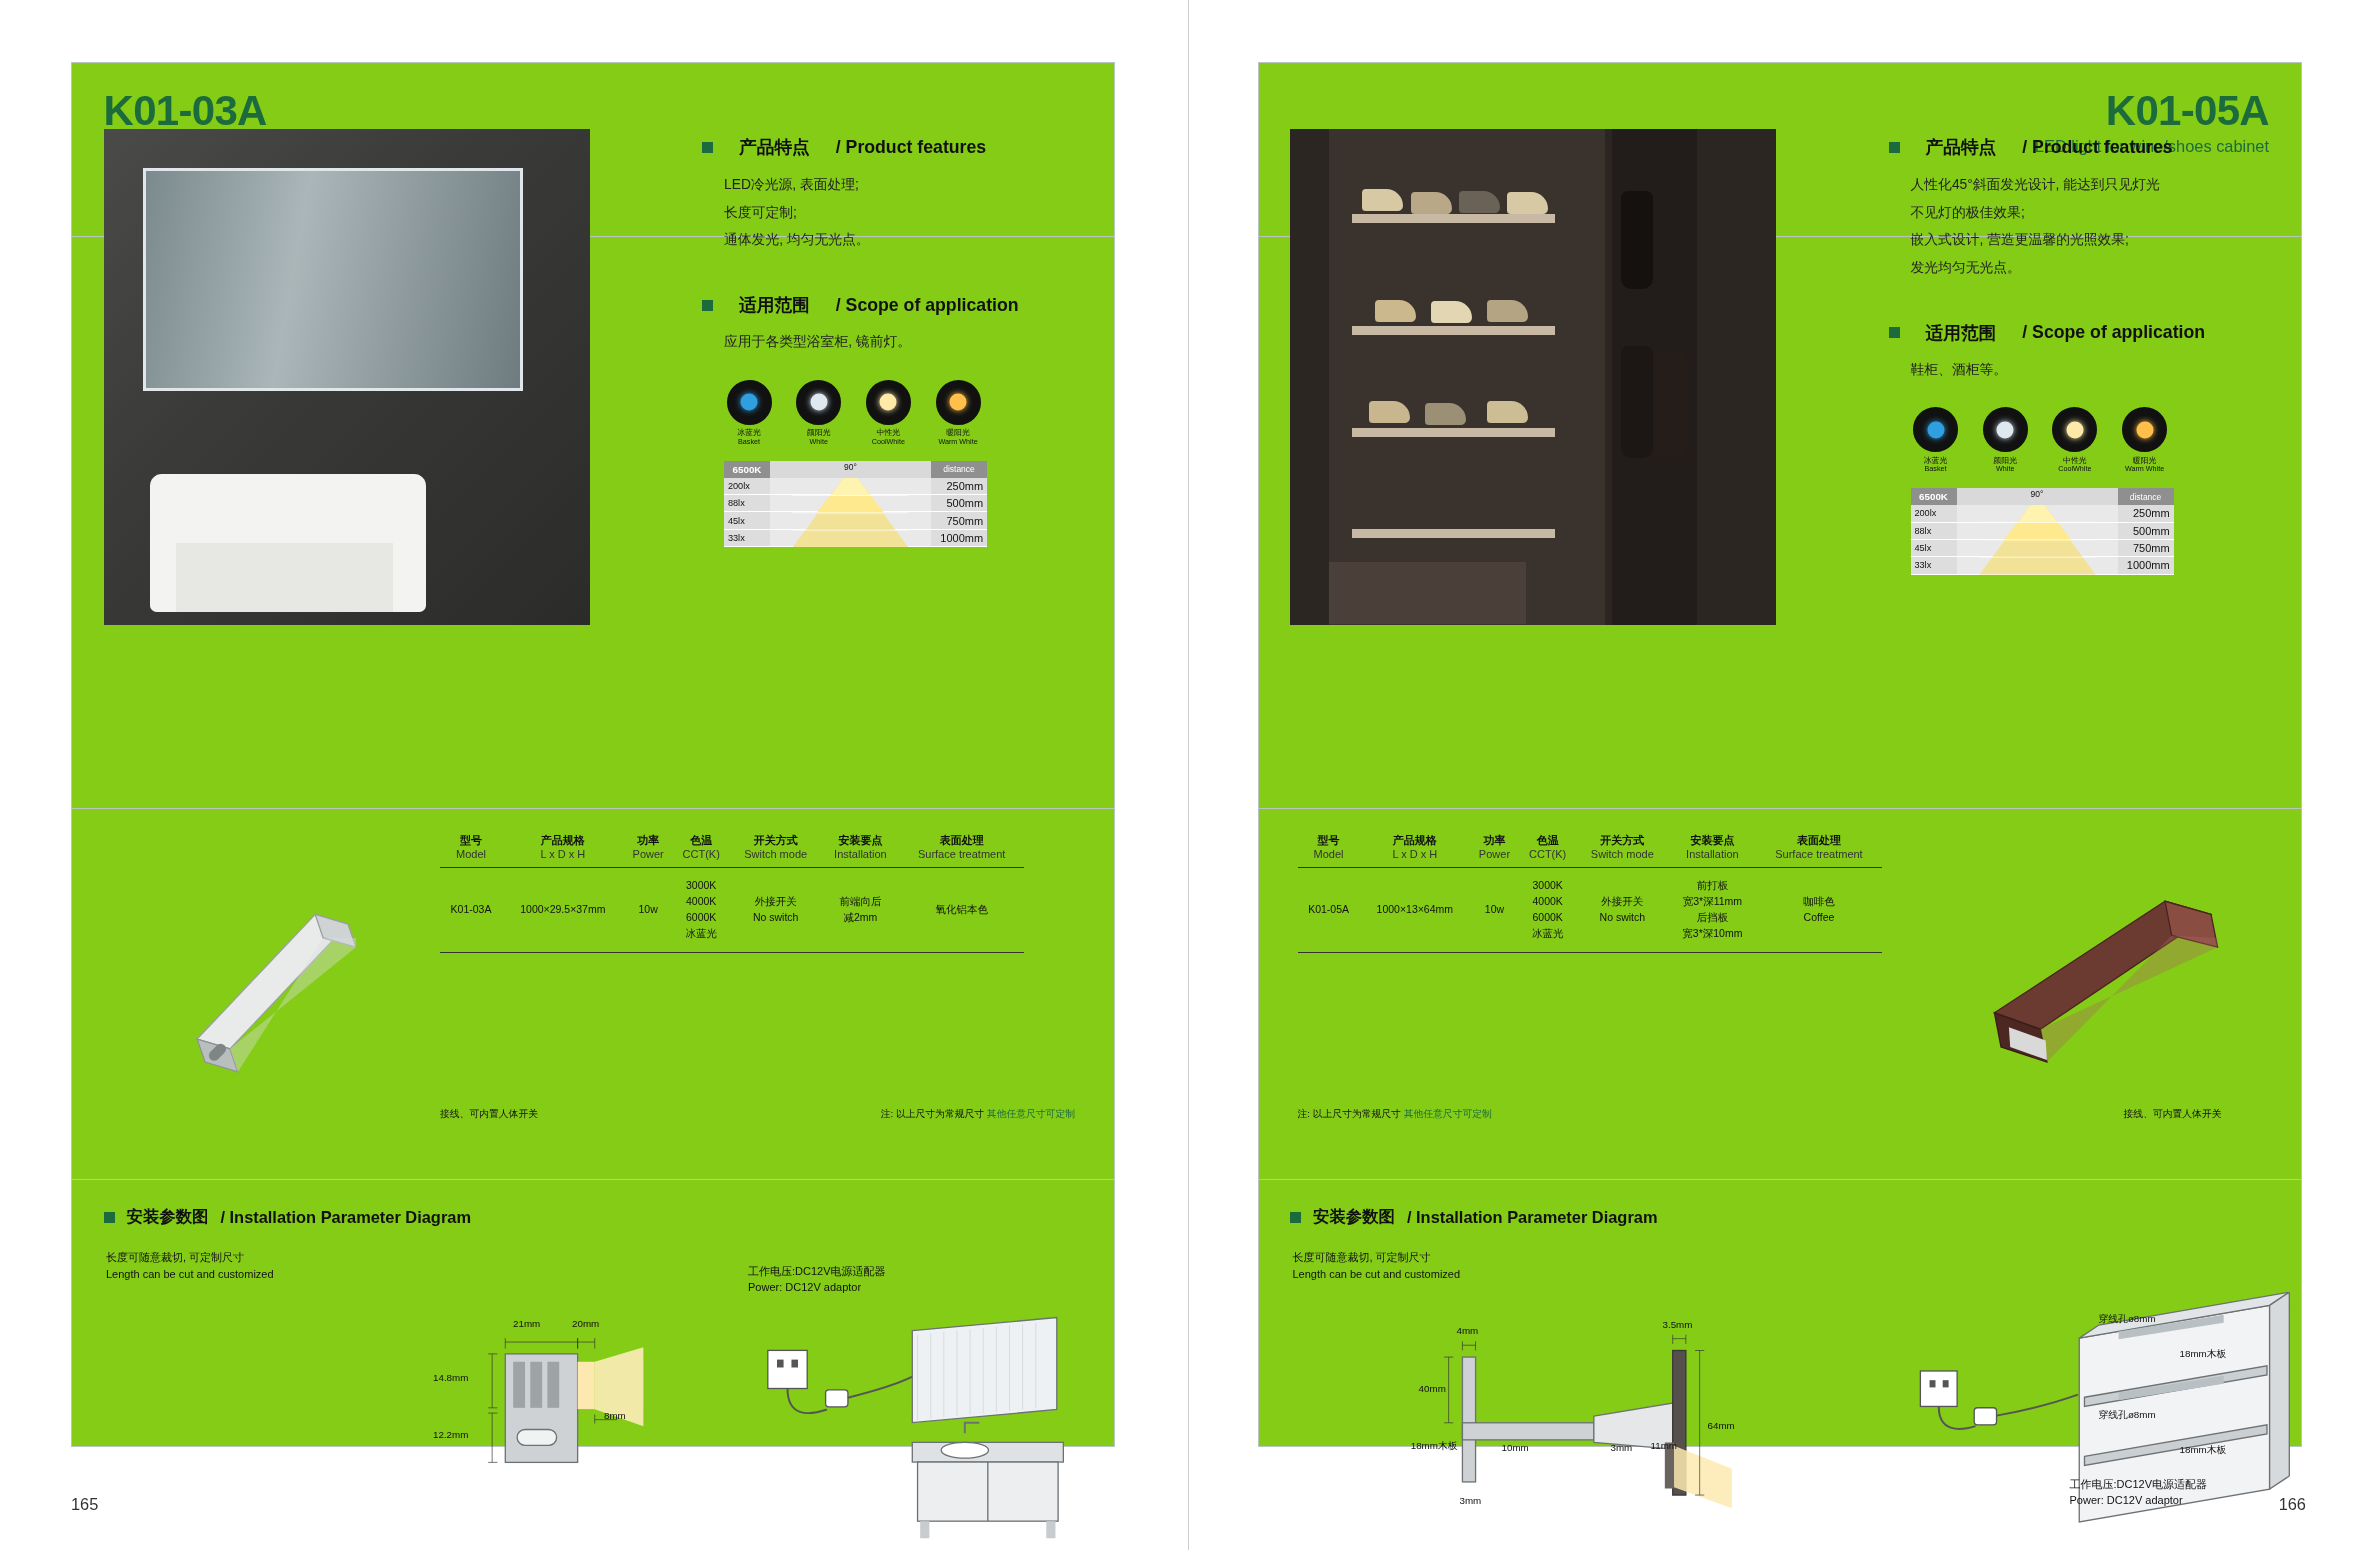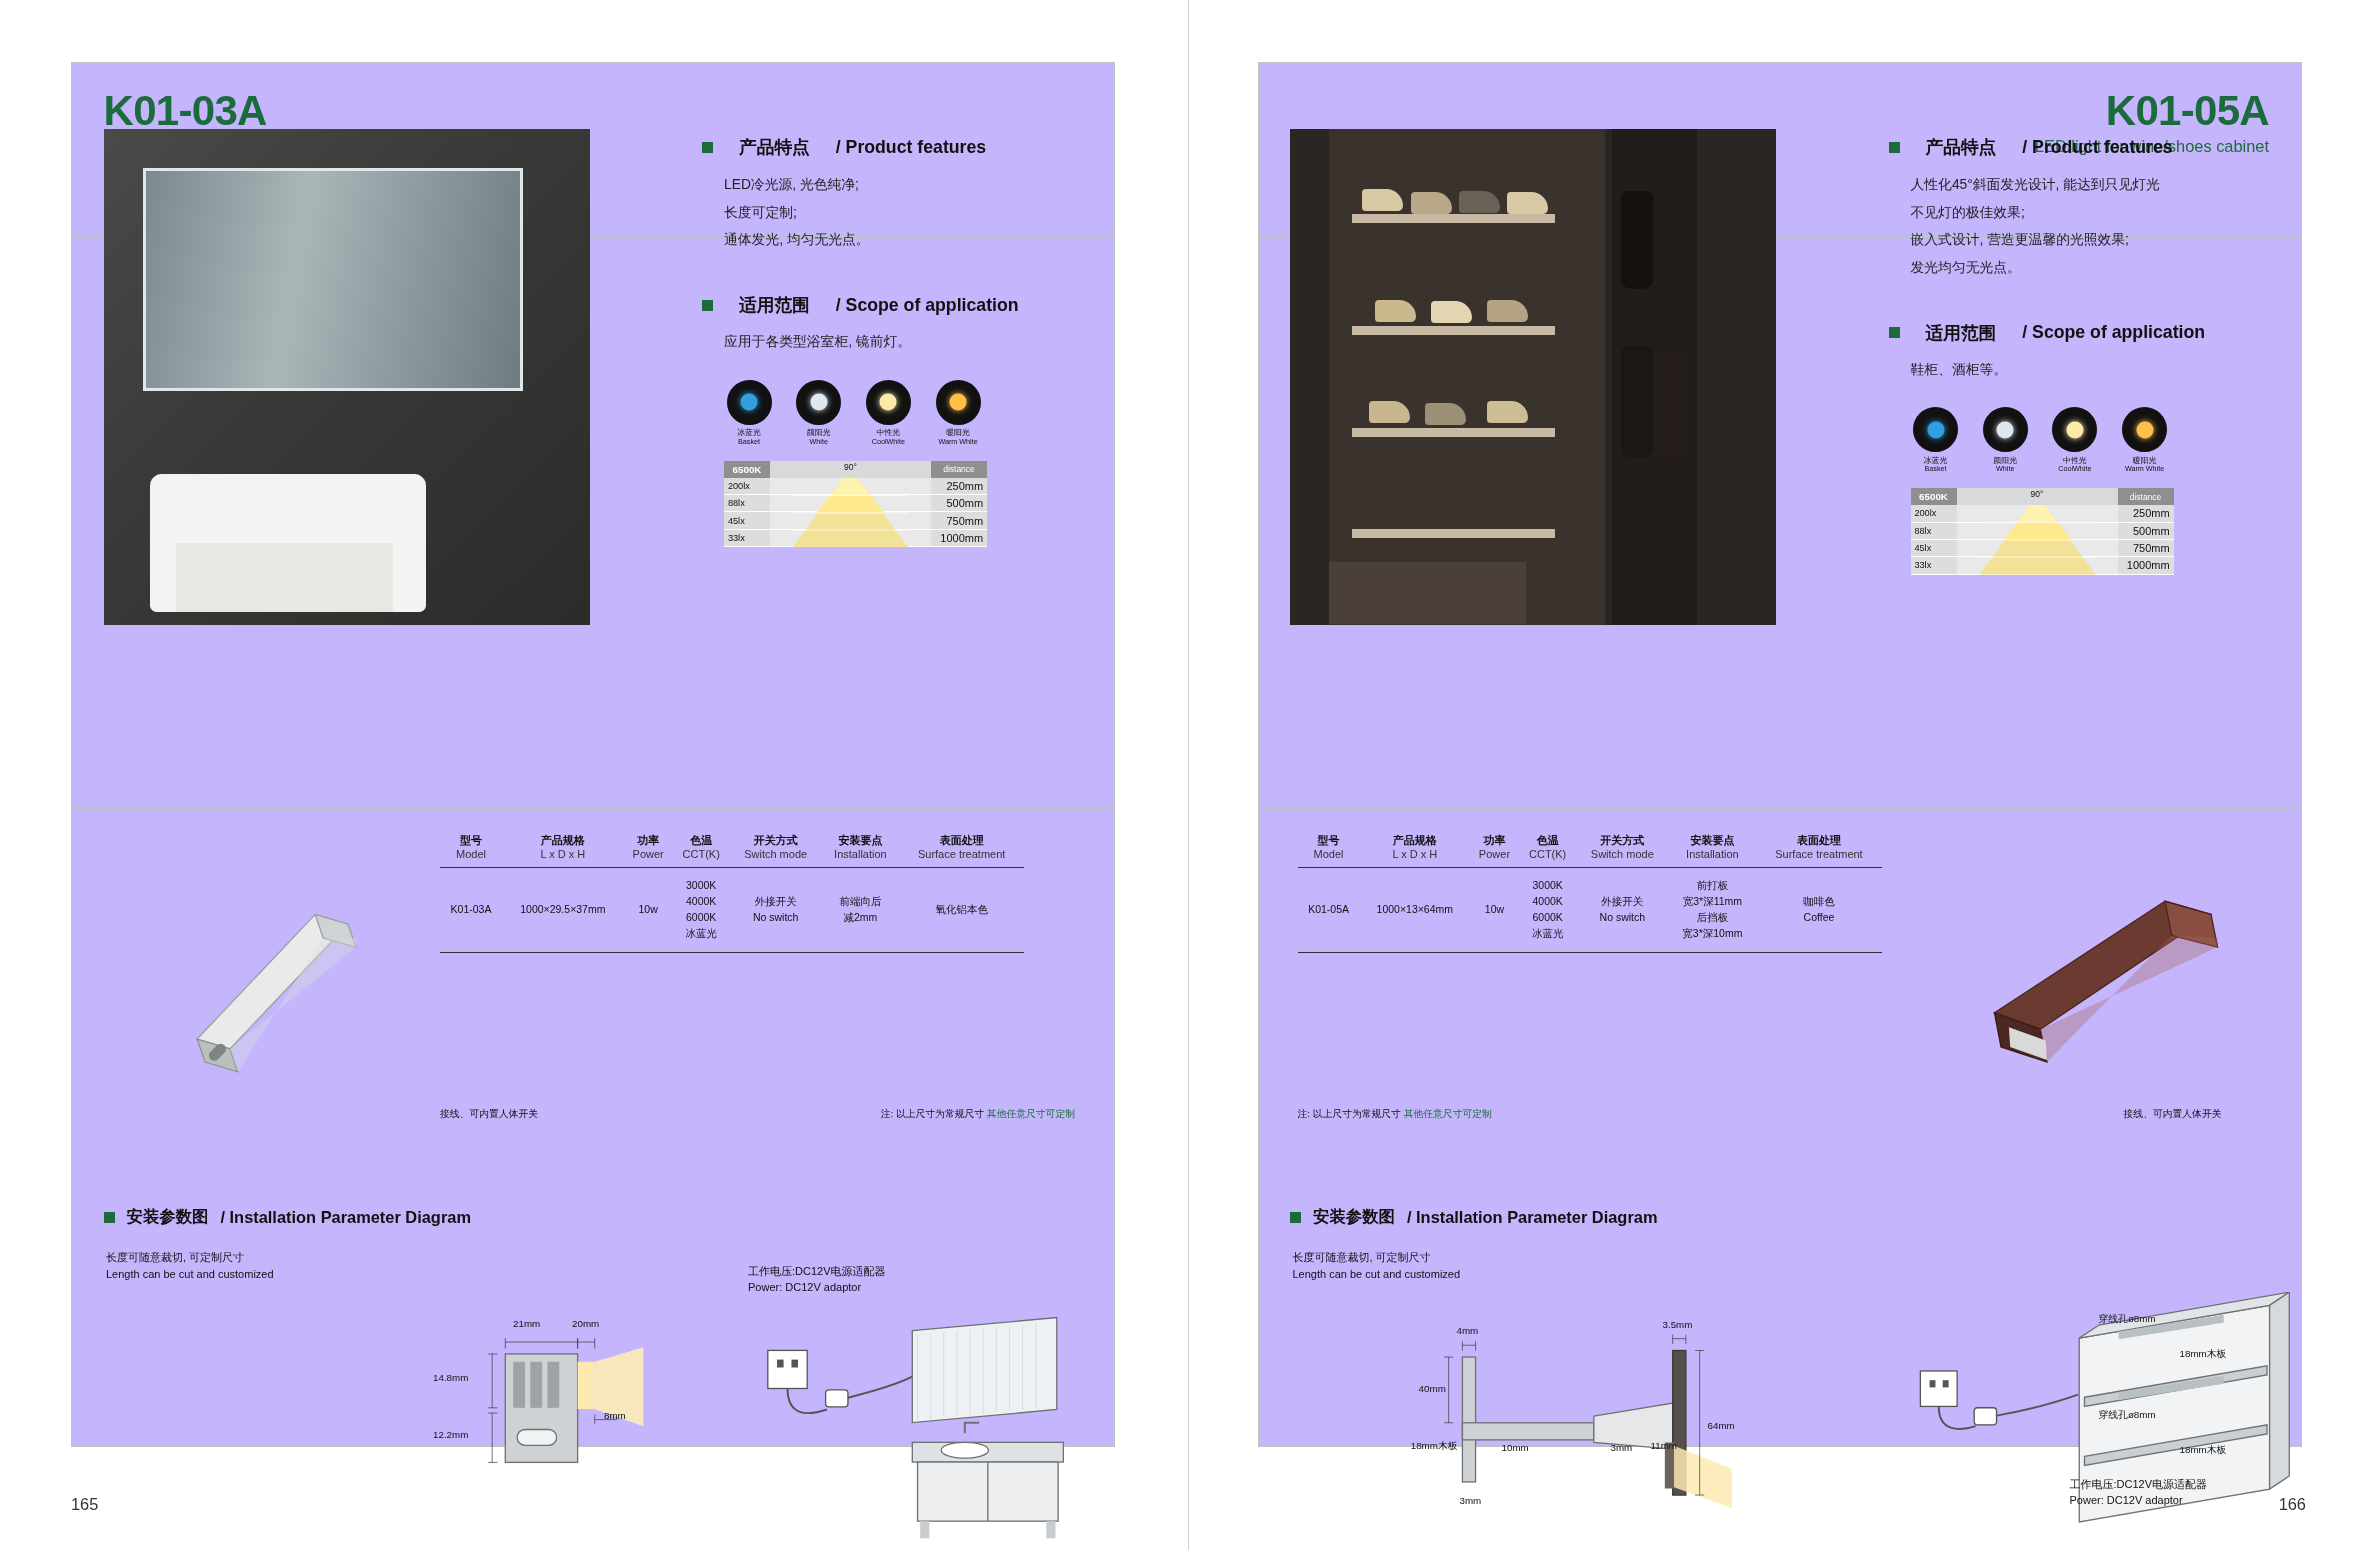--- a/index.html
+++ b/index.html
@@ -6,21 +6,21 @@
   body{
     width:2377px;height:1550px;background:#ffffff;
     font-family:"Liberation Sans", sans-serif;
     color:#1a1a1a;overflow:hidden;position:relative;
   }
   .spread{position:absolute;inset:0;display:flex;}
   .page{position:relative;width:1189px;height:1550px;box-sizing:border-box;}
   .page.left{border-right:1.3px solid #cfcfcf;}
   .card{
     position:absolute;left:71px;top:62px;width:1044px;height:1385px;
-    border:1.3px solid #b9c6bf;box-sizing:border-box;background:#c4b5fd;
+    border:1.3px solid #b9c6bf;box-sizing:border-box;background:#84cc16;
   }
   .page.right .card{left:69px;padding-left:44px;}
 
   
   .header{position:absolute;left:0;right:0;top:0;height:174px;border-bottom:1.3px solid #b9c6bf;box-sizing:border-box;}
   .hd-inner{position:absolute;left:31.5px;right:31.5px;top:26px;}
   .hd-inner.right{text-align:right;}
   .model{font-size:42px;font-weight:bold;color:#1c6b3c;letter-spacing:-0.7px;line-height:1.05;}
   .name-cn{font-size:19.7px;font-weight:bold;color:#1c6b3c;margin-top:6.6px;line-height:1.2;}
   .name-en{font-size:16.4px;color:#1c6b3c;margin-top:3.9px;line-height:1.2;}
@@ -134,21 +134,21 @@
         </div>
       </div>
 
       <div class="features">
         <div class="sec-title">
           <span class="sq"></span>
           <span class="cn">产品特点</span>
           <span>/ Product features</span>
         </div>
         <div class="feat-list">
-          <div>LED冷光源, 光色纯净;</div>
+          <div>LED冷光源, 表面处理;</div>
           <div>长度可定制;</div>
           <div>通体发光, 均匀无光点。</div>
         </div>
 
         <div class="scope-wrap">
           <div class="sec-title">
             <span class="sq"></span>
             <span class="cn">适用范围</span>
             <span>/ Scope of application</span>
           </div>

